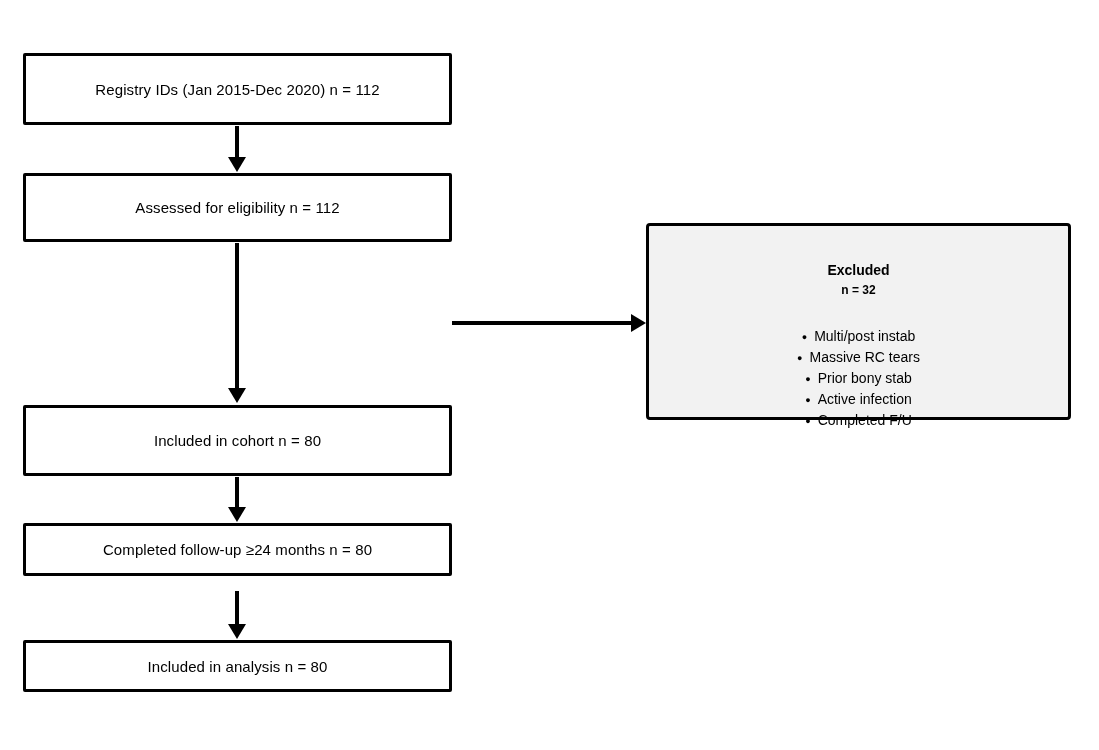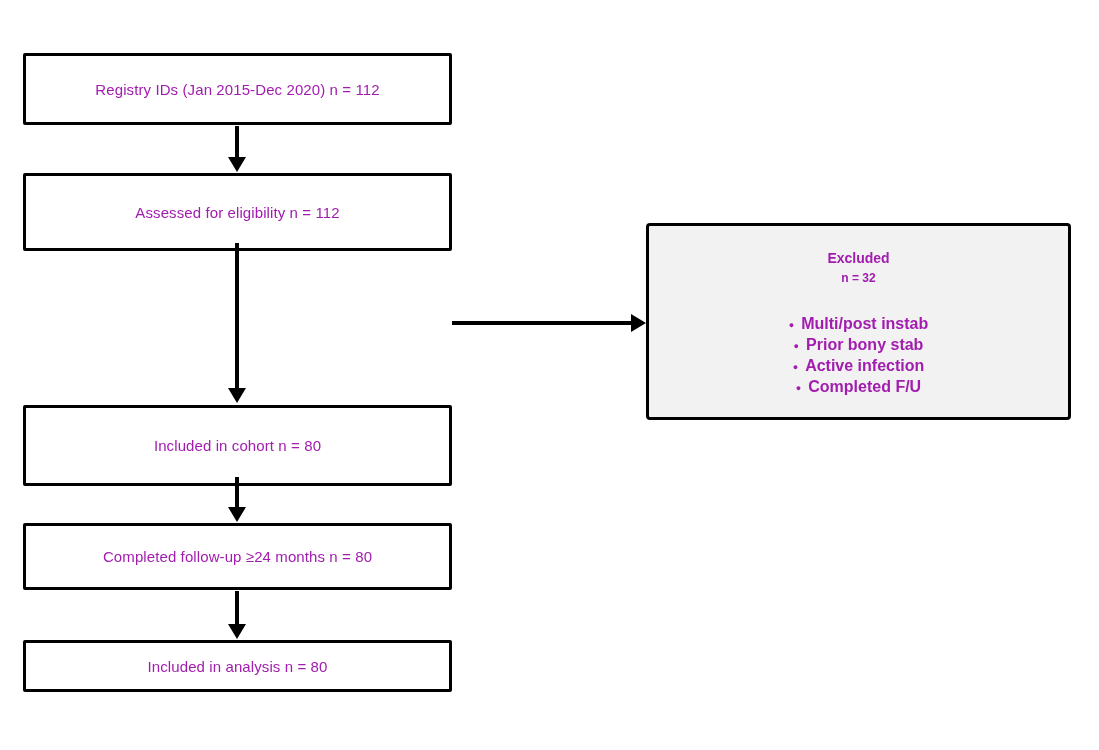--- a/index.html
+++ b/index.html
@@ -7,44 +7,44 @@
     margin: 0;
     padding: 0;
     background: #ffffff;
   }
   .canvas {
     position: relative;
     width: 1099px;
     height: 750px;
     background: #ffffff;
     font-family: "Liberation Sans", "DejaVu Sans", sans-serif;
-    color: #a21caf;
+    color: #000000;
     overflow: hidden;
   }
 
   
   .flow-box {
     position: absolute;
     left: 23px;
     width: 429px;
     box-sizing: border-box;
     border: 3px solid #000000;
     border-radius: 2px;
     background: #ffffff;
     display: flex;
     align-items: center;
     justify-content: center;
     text-align: center;
     font-size: 15px;
     letter-spacing: 0.1px;
   }
   .b1 { top: 53px;  height: 72px; }
-  .b2 { top: 173px; height: 78px; }
-  .b3 { top: 405px; height: 81px; }
-  .b4 { top: 523px; height: 67px; }
+  .b2 { top: 173px; height: 69px; }
+  .b3 { top: 405px; height: 71px; }
+  .b4 { top: 523px; height: 53px; }
   .b5 { top: 640px; height: 52px; }
 
   
   .arrow-v {
     position: absolute;
     left: 228px;          
     width: 18px;
   }
   .arrow-v .stem {
     position: absolute;
@@ -101,42 +101,41 @@
     position: absolute;
     left: 646px;
     top: 223px;
     width: 425px;
     height: 197px;
     box-sizing: border-box;
     border: 3px solid #000000;
     border-radius: 4px;
     background: #f2f2f2;
     text-align: center;
-    padding-top: 22px;
+    padding-top: 34px;
   }
   .ex-title {
     font-size: 14px;
     font-weight: 700;
     line-height: 20px;
   }
   .ex-count {
     font-size: 12px;
     font-weight: 700;
     line-height: 20px;
   }
   .ex-list {
     list-style: none;
     margin: 26px 0 0 0;
     padding: 0;
   }
   .ex-list li {
-    font-size: 16px;
+    font-size: 14px;
     line-height: 20px;
     text-align: center;
-    font-weight: bold;
   }
   .ex-list li::before {
     content: "\25CF";   
     font-size: 9px;
     vertical-align: 1px;
     margin-right: 7px;
   }
 </style>
 </head>
 <body>
@@ -186,19 +185,20 @@
   <div class="arrow-h">
     <div class="stem"></div>
     <div class="head"></div>
   </div>
 
   <div class="excluded-box">
     <div class="ex-title">Excluded</div>
     <div class="ex-count">n = 32</div>
     <ul class="ex-list">
       <li><span>Multi/post instab</span></li>
+      <li><span>Massive RC tears</span></li>
       <li><span>Prior bony stab</span></li>
       <li><span>Active infection</span></li>
       <li><span>Completed F/U</span></li>
     </ul>
   </div>
 
 </div>
 
 </body></html>

